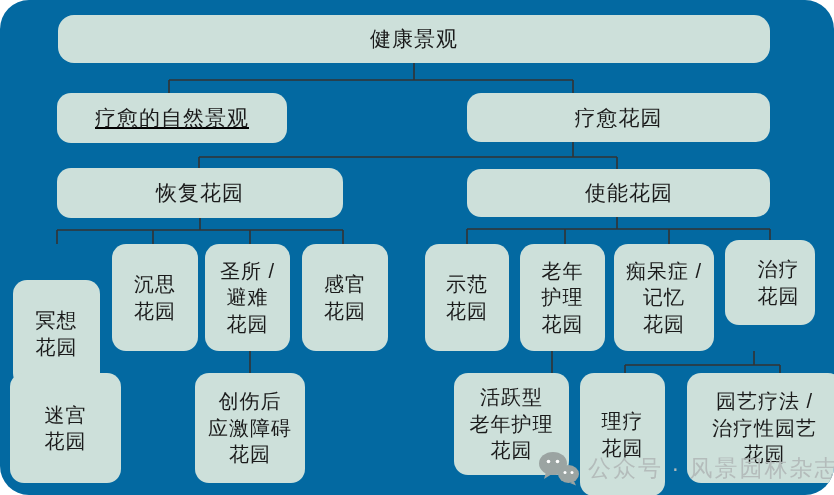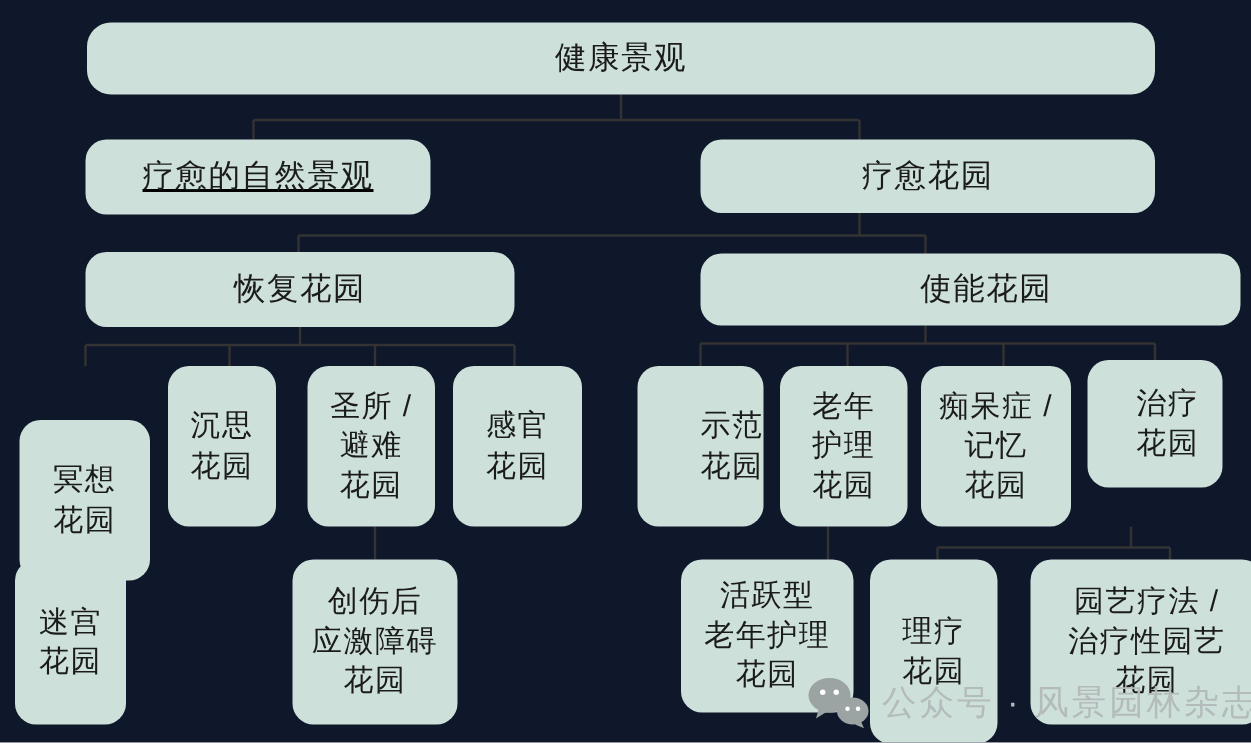--- a/index.html
+++ b/index.html
@@ -4,23 +4,24 @@
 <style>
   html, body {
     margin: 0;
     padding: 0;
     background: #ffffff;
   }
   #stage {
     position: relative;
     width: 834px;
     height: 495px;
-    background: #0f172a;
+    background: #0369a1;
     overflow: hidden;
     font-family: "Liberation Sans", "DejaVu Sans", sans-serif;
+    border-radius: 29px;
   }
   #connectors {
     position: absolute;
     left: 0;
     top: 0;
     z-index: 1;
   }
   .node {
     position: absolute;
     background: #cde0da;
@@ -97,62 +98,62 @@
   <div class="node lvl-top" style="left:57px; top:93px; width:230px; height:50px;text-decoration:underline;">
     <span class="label">疗愈的自然景观</span>
   </div>
   <div class="node lvl-top" style="left:467px; top:93px; width:303px; height:49px;">
     <span class="label">疗愈花园</span>
   </div>
 
   <div class="node lvl-top" style="left:57px; top:168px; width:286px; height:50px;">
     <span class="label">恢复花园</span>
   </div>
-  <div class="node lvl-top" style="left:467px; top:169px; width:360px; height:48px;padding-left:21px;">
+  <div class="node lvl-top" style="left:467px; top:169px; width:303px; height:48px;padding-left:21px;">
     <span class="label">使能花园</span>
   </div>
 
   <div class="node" style="left:13px; top:244px; width:87px; height:107px;margin-top:36px;">
     <span class="label">冥想
 花园</span>
   </div>
-  <div class="node" style="left:112px; top:244px; width:72px; height:107px;">
+  <div class="node" style="left:112px; top:244px; width:86px; height:107px;">
     <span class="label">沉思
 花园</span>
   </div>
   <div class="node" style="left:205px; top:244px; width:85px; height:107px;">
     <span class="label">圣所 /
 避难
 花园</span>
   </div>
   <div class="node" style="left:302px; top:244px; width:86px; height:107px;">
     <span class="label">感官
 花园</span>
   </div>
 
-  <div class="node" style="left:425px; top:244px; width:84px; height:107px;justify-content:flex-end;">
+  <div class="node" style="left:425px; top:244px; width:84px; height:107px;">
     <span class="label">示范
 花园</span>
   </div>
   <div class="node" style="left:520px; top:244px; width:85px; height:107px;">
     <span class="label">老年
 护理
 花园</span>
   </div>
   <div class="node" style="left:614px; top:244px; width:100px; height:107px;">
     <span class="label">痴呆症 /
 记忆
 花园</span>
   </div>
   <div class="node" style="left:725px; top:240px; width:90px; height:85px;padding-left:17px;">
     <span class="label">治疗
 花园</span>
   </div>
 
-  <div class="node" style="left:10px; top:373px; width:74px; height:110px;">
+  <div class="node" style="left:10px; top:373px; width:111px; height:110px;">
     <span class="label">迷宫
 花园</span>
   </div>
   <div class="node" style="left:195px; top:373px; width:110px; height:110px;">
     <span class="label">创伤后
 应激障碍
 花园</span>
   </div>
   <div class="node" style="left:454px; top:373px; width:115px; height:102px;">
     <span class="label">活跃型

